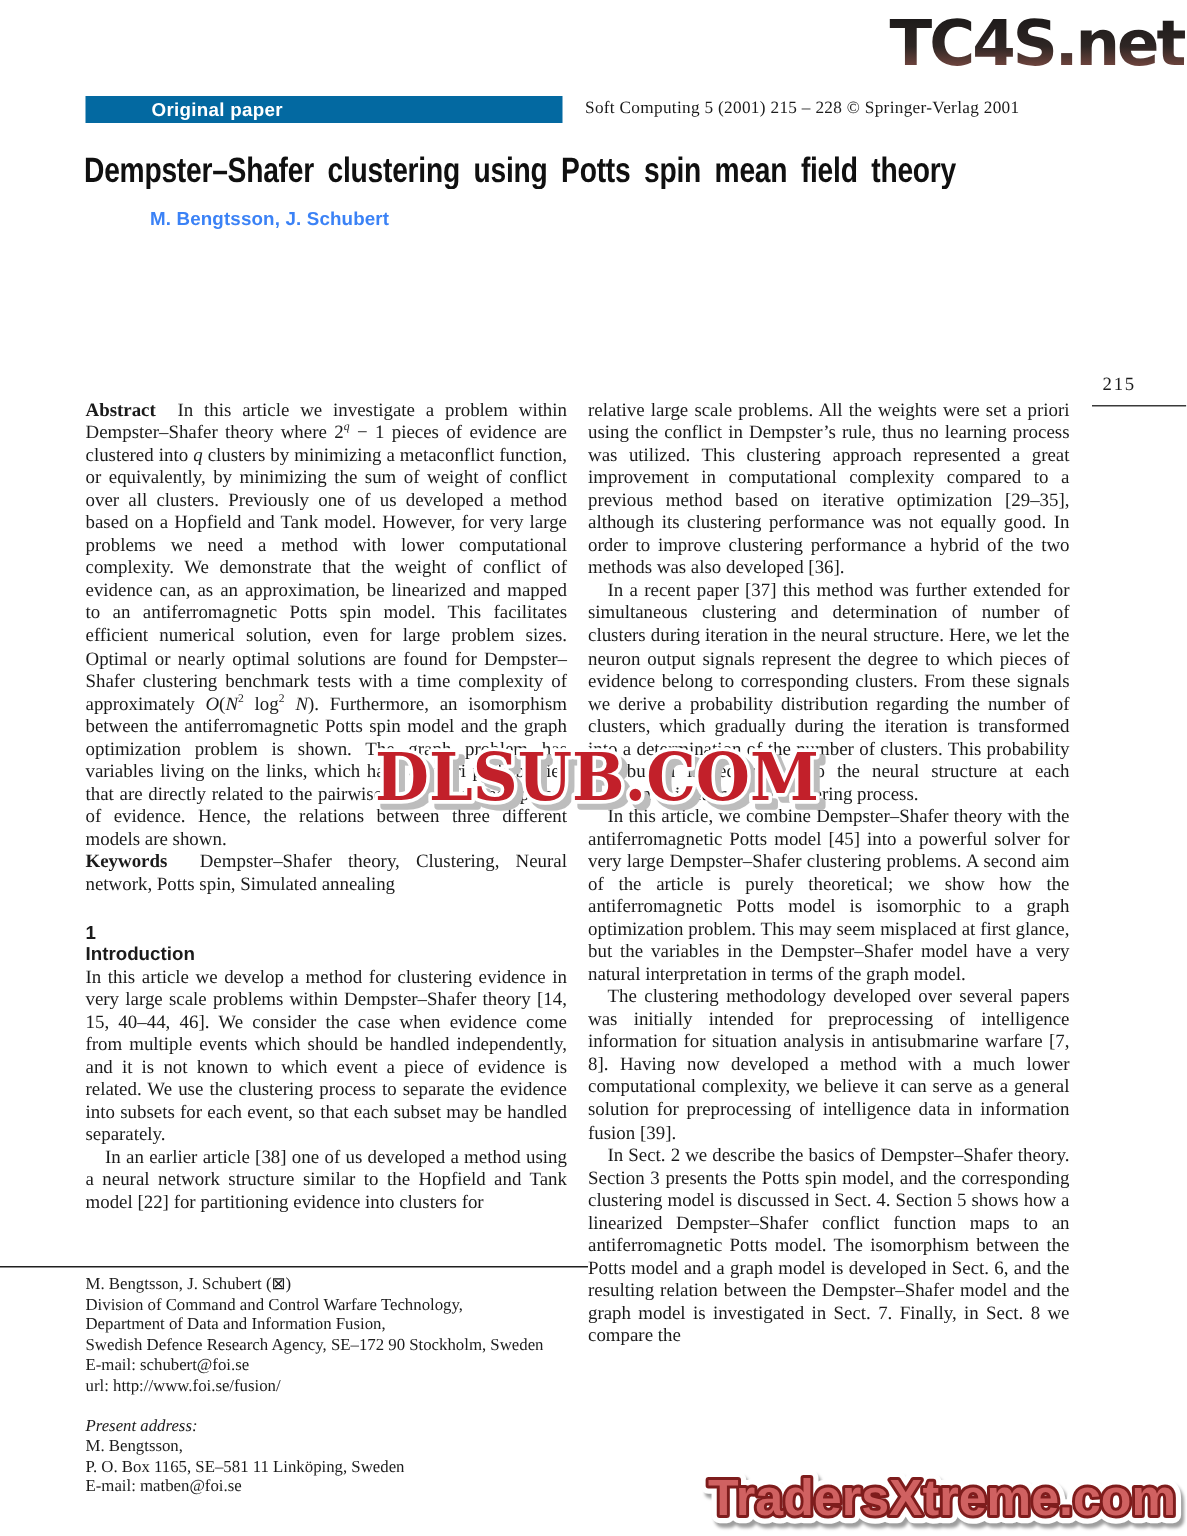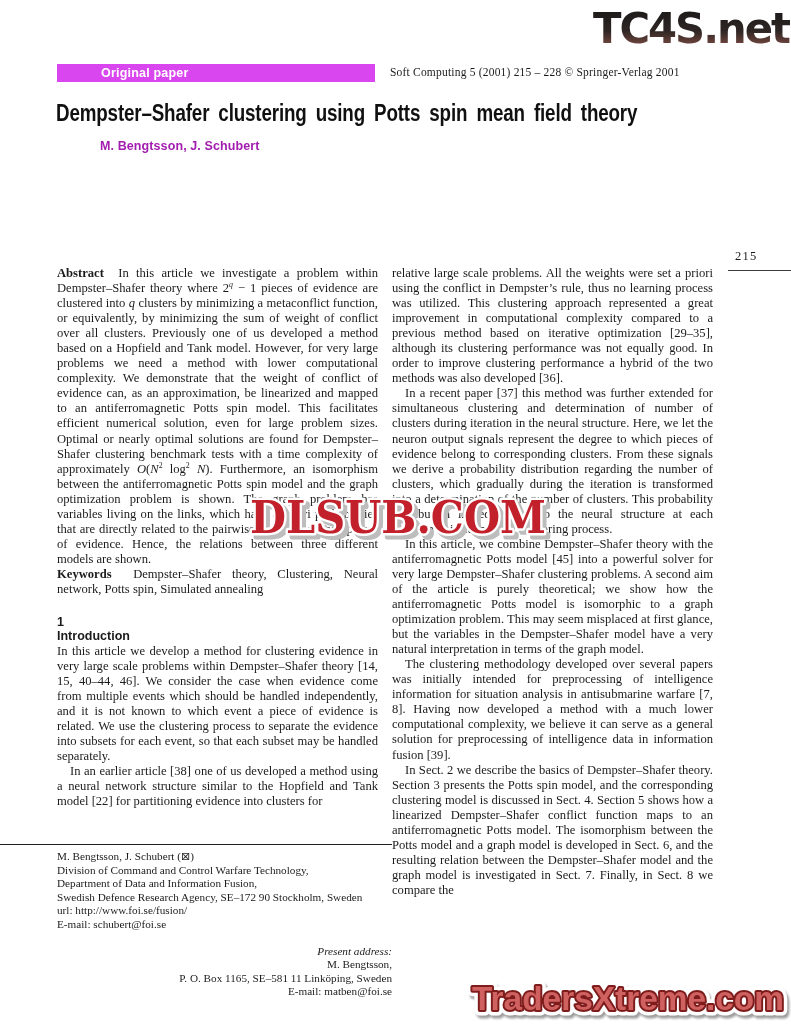--- a/index.html
+++ b/index.html
@@ -11,21 +11,21 @@
     overflow: hidden;
     font-family: "Liberation Serif", serif;
     color: #1b1b1b;
   }
 
   
   .banner {
     position: absolute;
     left: 57px; top: 64px;
     width: 318px; height: 18px;
-    background: #d946ef;
+    background: #0369a1;
     color: #ffffff;
     font-family: "Liberation Sans", sans-serif;
     font-weight: 700;
     font-size: 12.5px;
     line-height: 18px;
     padding-left: 44px;
     box-sizing: border-box;
     letter-spacing: 0.2px;
   }
   .journal-line {
@@ -48,21 +48,21 @@
     transform-origin: left top;
     color: #101010;
   }
   .paper-authors {
     position: absolute;
     left: 100px; top: 139px;
     font-family: "Liberation Sans", sans-serif;
     font-size: 12.5px;
     font-weight: 700;
     letter-spacing: 0.1px;
-    color: #a21caf;
+    color: #3b82f6;
   }
   .page-number {
     position: absolute;
     left: 735px; top: 249px;
     font-size: 12.5px;
     letter-spacing: 1.2px;
   }
   .page-number-rule {
     position: absolute;
     left: 728px; top: 270px;
@@ -103,21 +103,21 @@
     border-top: 1.3px solid #1f1f1f;
     padding-top: 5px;
   }
   .footnote-inner {
     margin-left: 57px;
     font-family: "Liberation Serif", "DejaVu Sans", serif;
     font-size: 11.2px;
     line-height: 13.6px;
   }
   .footnote-inner div { white-space: nowrap; }
-  .present-block { margin-top: 13px; text-align: right; }
+  .present-block { margin-top: 13px; }
   .present-label { font-style: italic; }
 
   
   .wm { position: absolute; pointer-events: none; }
   .wm-top    { left: 583px; top: 1px; text-align: center; }
   .wm-middle { left: 246px; top: 491px; }
   .wm-bottom { left: 468px; top: 977px; }
   .wm-middle svg { filter: drop-shadow(4px 4px 0px #bdbdbd); }
   .wm-bottom svg { filter: drop-shadow(2px 3px 1px #9e9e9e); }
 </style>
@@ -179,22 +179,22 @@
     </div>
   </div>
 
   <div class="footnote">
     <div class="footnote-inner">
       <div class="contact-block">
           <div>M. Bengtsson, J. Schubert (⊠)</div>
           <div>Division of Command and Control Warfare Technology,</div>
           <div>Department of Data and Information Fusion,</div>
           <div>Swedish Defence Research Agency, SE–172 90 Stockholm, Sweden</div>
+          <div>E-mail: schubert@foi.se</div>
           <div>url: http://www.foi.se/fusion/</div>
-          <div>E-mail: schubert@foi.se</div>
         </div>
       <div class="present-block">
         <div class="present-label">Present address:</div>
         <div>
             <div>M. Bengtsson,</div>
             <div>P. O. Box 1165, SE–581 11 Linköping, Sweden</div>
             <div>E-mail: matben@foi.se</div>
           </div>
       </div>
     </div>

